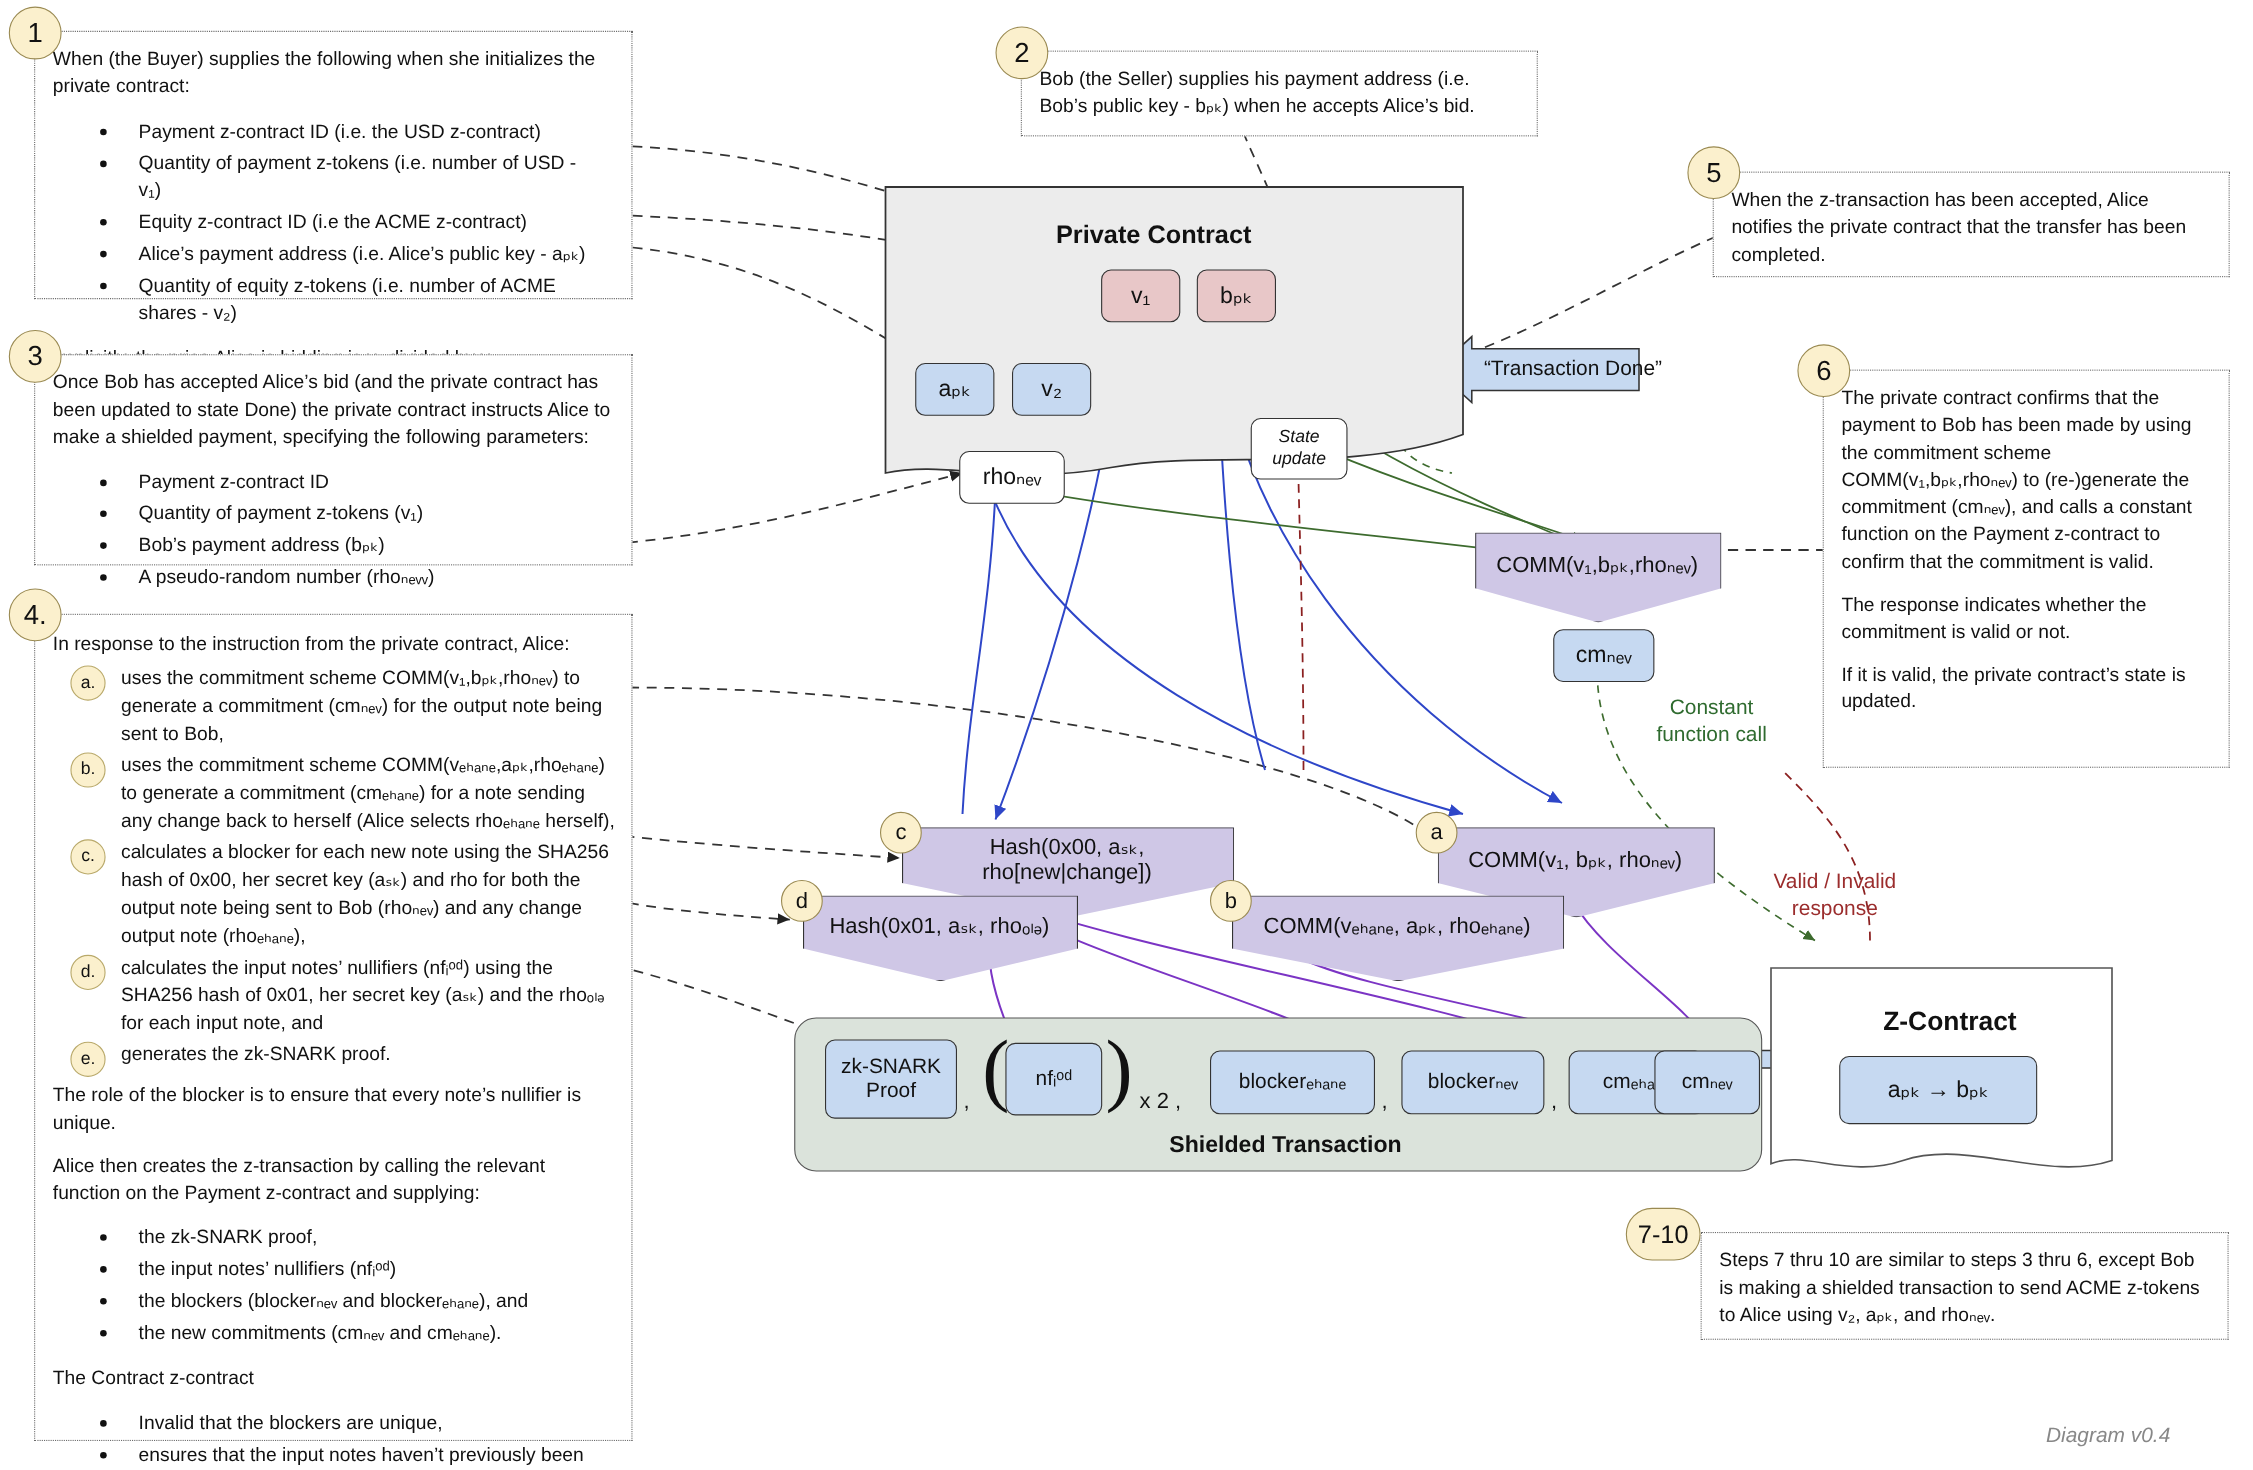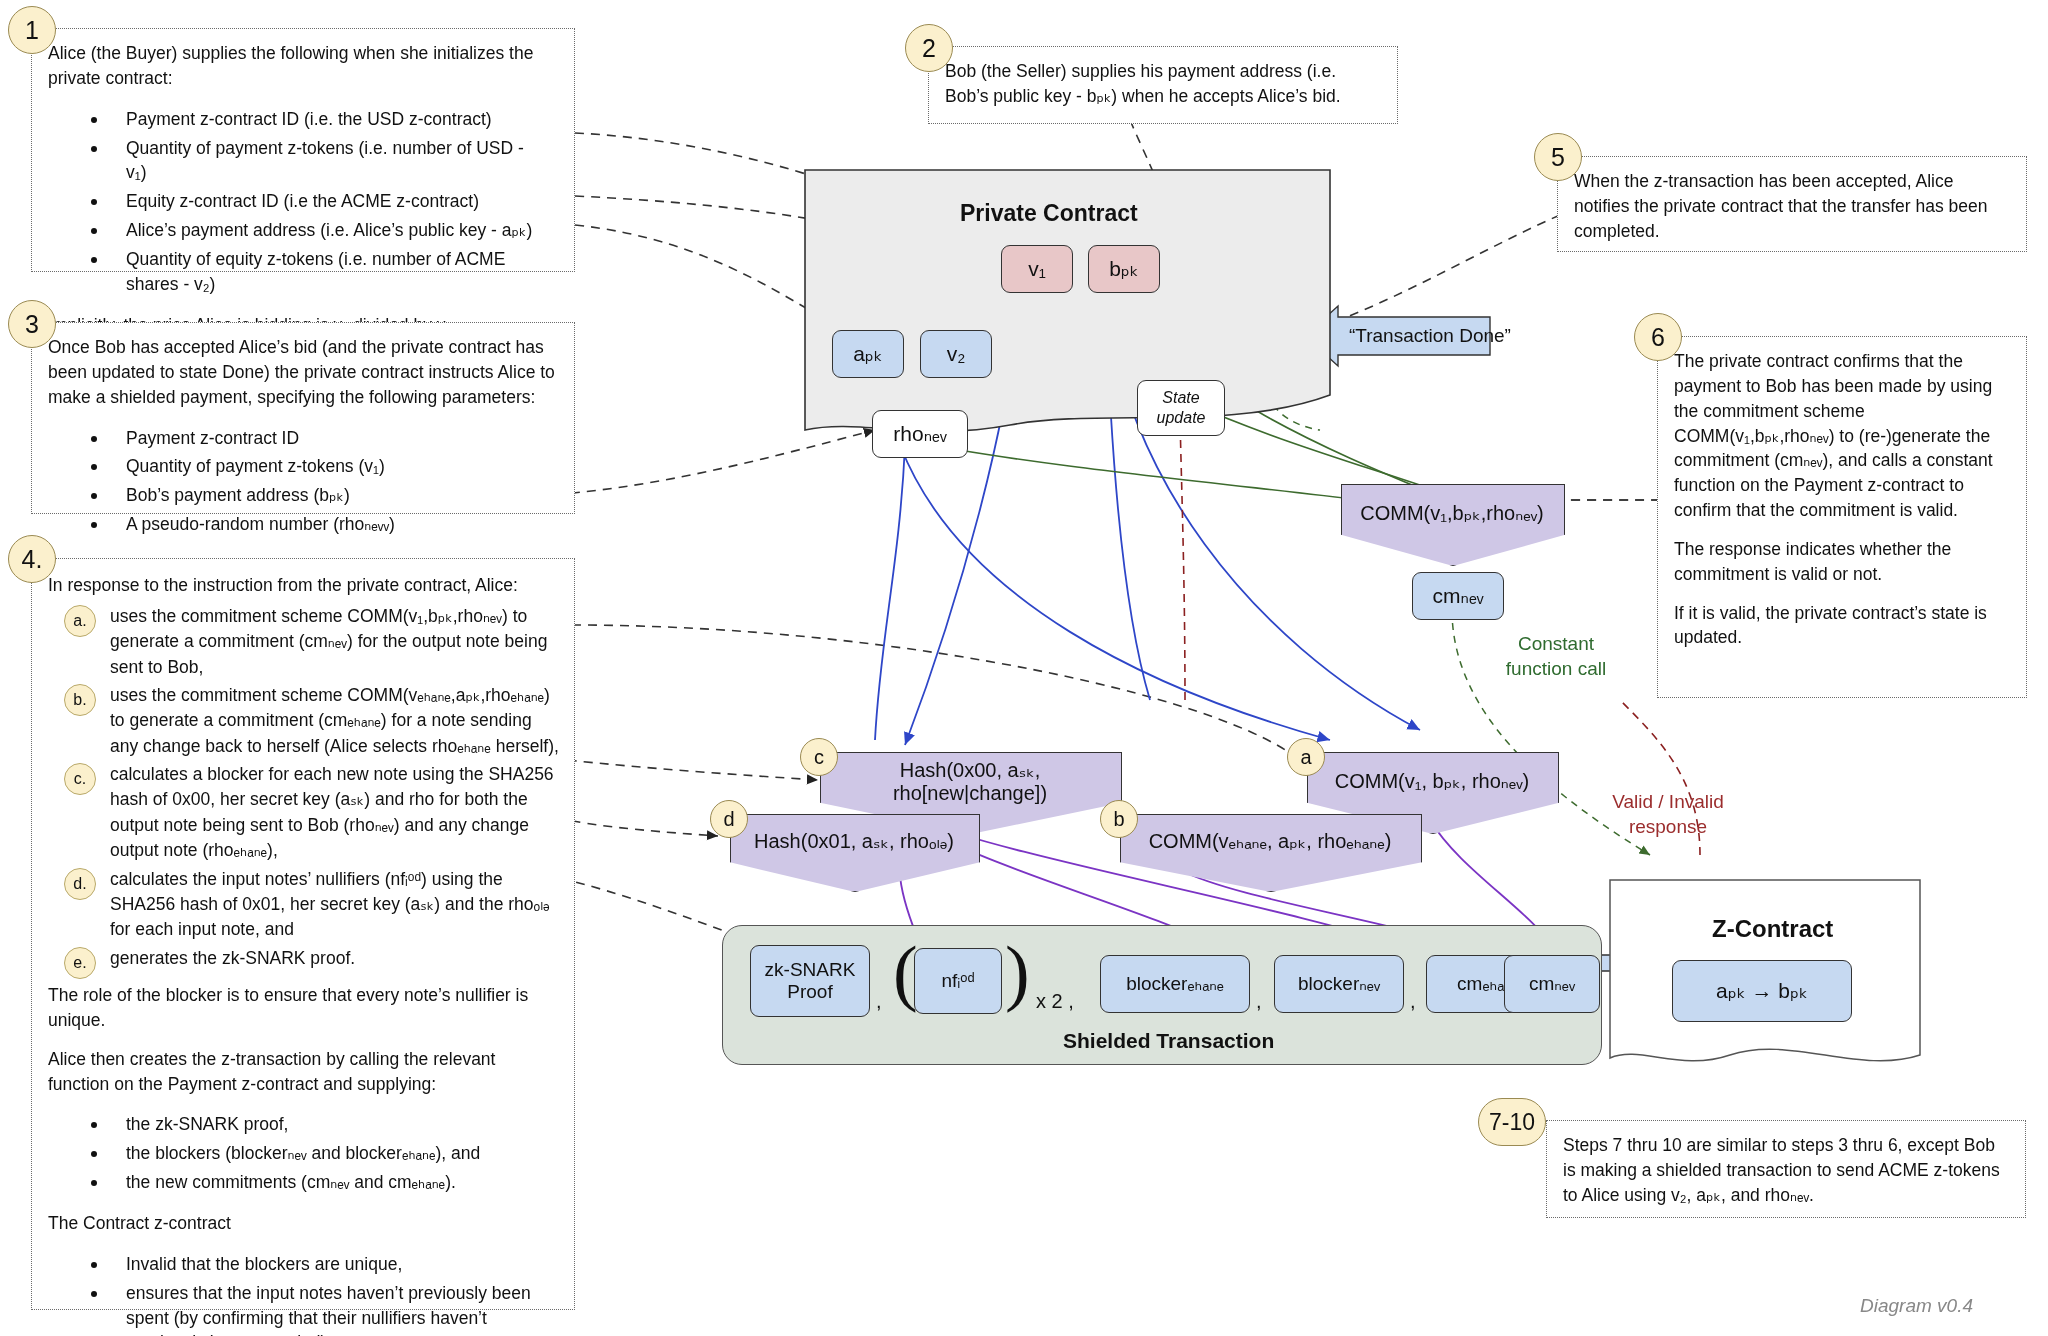--- a/index.html
+++ b/index.html
@@ -138,21 +138,21 @@
 
     <path d="M1610,880 L1920,880 L1920,1055 C1860,1075 1790,1035 1730,1055
              C1680,1072 1640,1045 1610,1058 z" fill="#ffffff" stroke="#555" stroke-width="1.5"></path>
 
     <path d="M805,170 L1330,170 L1330,395 C1230,432 1100,408 1010,425
              C920,442 860,418 805,430 z" fill="#ececec" stroke="#333" stroke-width="1.6"></path>
   </svg>
 
   <div class="stepnum" style="left:8px;top:6px;">1</div>
   <div class="note" style="left:31px;top:28px;width:544px;height:244px;">
-    <p>Alice (the Buyer) supplies the following when she initializes the private contract:</p>
+    <p>When (the Buyer) supplies the following when she initializes the private contract:</p>
     <ul class="ul">
       <li>Payment z-contract ID (i.e. the USD z-contract)</li>
       <li>Quantity of payment z-tokens (i.e. number of USD - v₁)</li>
       <li>Equity z-contract ID (i.e the ACME z-contract)</li>
       <li>Alice’s payment address (i.e. Alice’s public key - aₚₖ)</li>
       <li>Quantity of equity z-tokens (i.e. number of ACME shares - v₂)</li>
     </ul>
     <p style="margin-top:14px;">Implicitly, the price Alice is bidding is v₁ divided by v₂</p>
   </div>
 
@@ -194,20 +194,21 @@
       </li>
       <li>
         <span class="lbl">e.</span>
         <span>generates the zk-SNARK proof.</span>
       </li>
     </ul>
     <p style="margin-top:12px;">The role of the blocker is to ensure that every note’s nullifier is unique.</p>
     <p style="margin-top:14px;margin-bottom:5px;">Alice then creates the z-transaction by calling the relevant function on the Payment z-contract and supplying:</p>
     <ul class="ul">
       <li>the zk-SNARK proof,</li>
+      <li>the input notes’ nullifiers (nfᵢᵒᵈ)</li>
       <li>the blockers (blockerₙₑᵥ and blockerₑₕₐₙₑ), and</li>
       <li>the new commitments (cmₙₑᵥ and cmₑₕₐₙₑ).</li>
     </ul>
     <p style="margin-top:14px;margin-bottom:5px;">The Contract z-contract</p>
     <ul class="ul">
       <li>Invalid that the blockers are unique,</li>
       <li>ensures that the input notes haven’t previously been spent (by confirming that their nullifiers haven’t previously been revealed),</li>
 
     </ul>
   </div>

